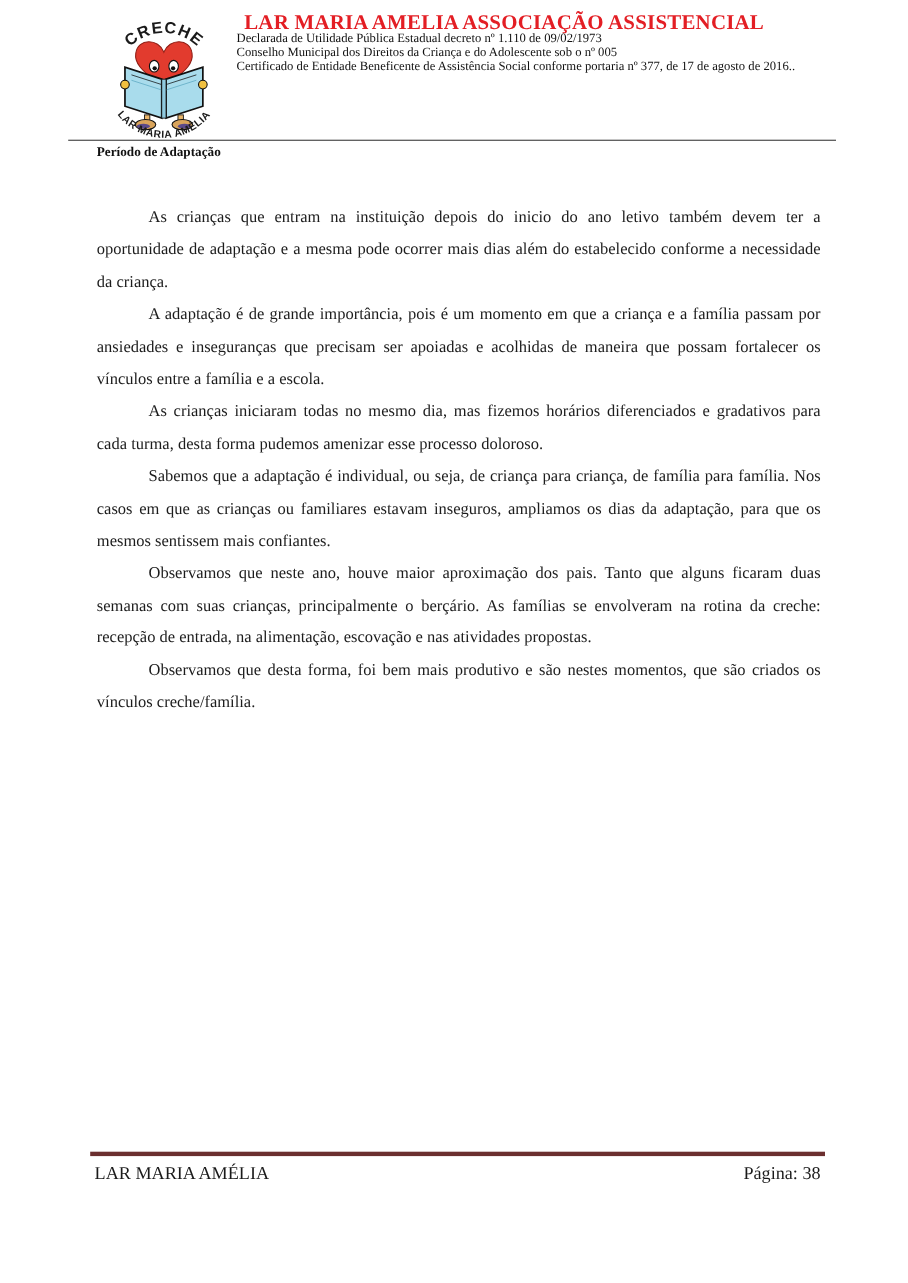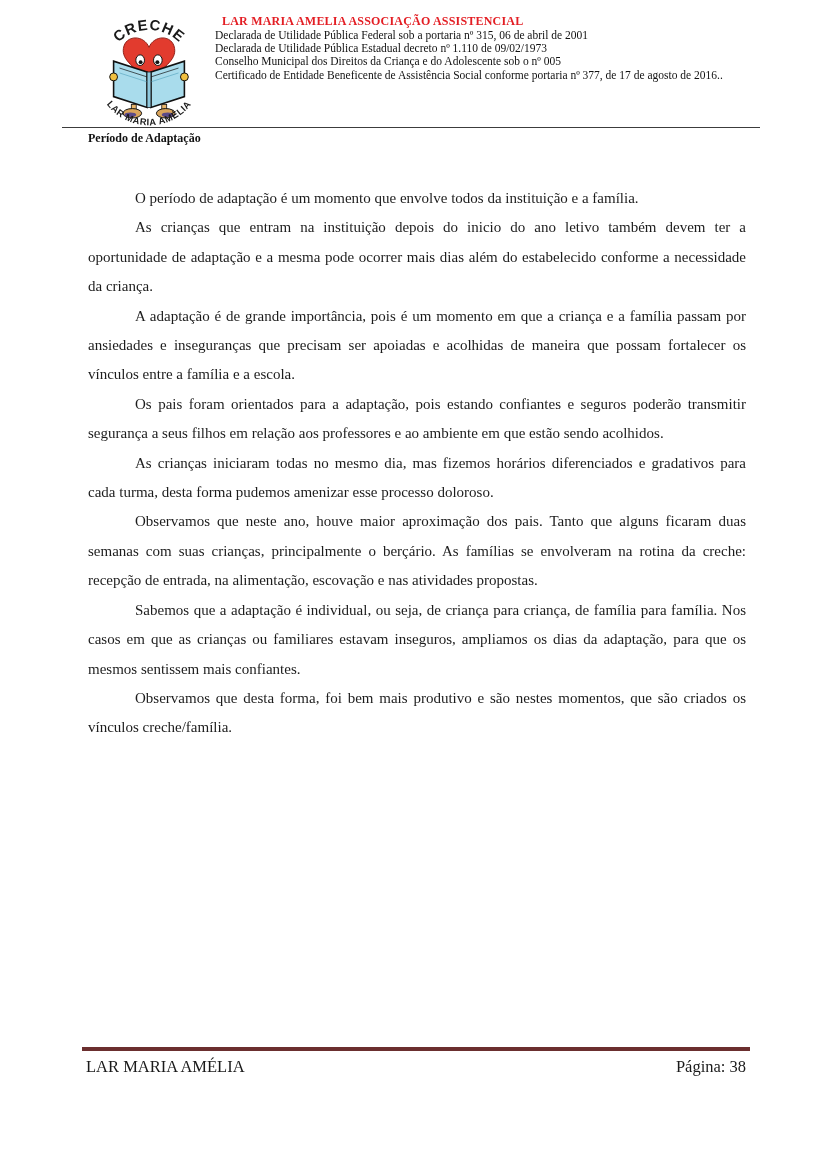--- a/index.html
+++ b/index.html
@@ -25,21 +25,21 @@
     font-weight:bold;
     fill:#1a1a1a;
   }
 
   .header-text {
     position:absolute; left:213px; top:13px; width:560px;
     font-family:"Liberation Serif", serif;
   }
   .org-name {
     margin-left:9px;
-    font-size:12px; font-weight:bold; line-height:16px;
+    font-size:19px; font-weight:bold; line-height:16px;
     color:#e31e24;
     letter-spacing:.2px;
   }
   .addr-line1 {
     margin-left:12px;
     font-size:11.5px; font-weight:bold; line-height:13.5px; color:#111;
   }
   .addr-line2 {
     margin-left:15px;
     font-size:11.5px; font-weight:bold; line-height:13.5px; color:#111;
@@ -129,38 +129,35 @@
         <textPath href="#arcTop" startOffset="50%" text-anchor="middle">CRECHE</textPath>
       </text>
       <text class="logo-arc-text" font-size="9.5" letter-spacing="0.5">
         <textPath href="#arcBot" startOffset="50%" text-anchor="middle">LAR MARIA AMÉLIA</textPath>
       </text>
     </svg>
   </div>
 
   <div class="header-text">
     <div class="org-name">LAR MARIA AMELIA ASSOCIAÇÃO ASSISTENCIAL</div>
-    <div class="cred-line">Declarada de Utilidade Pública Federal sob a portaria nº 315, 06 de abril de 2001</div>
     <div class="cred-line">Declarada de Utilidade Pública Estadual decreto nº 1.110 de 09/02/1973</div>
     <div class="cred-line">Conselho Municipal dos Direitos da Criança e do Adolescente sob o nº 005</div>
     <div class="cred-line">Certificado de Entidade Beneficente de Assistência Social conforme portaria nº 377, de 17 de agosto de 2016..</div>
   </div>
 
   <div class="header-rule"></div>
 
   <div class="doc-heading">Período de Adaptação</div>
 
   <div class="doc-body">
-    <p>O período de adaptação é um momento que envolve todos da instituição e a família.</p>
     <p>As crianças que entram na instituição depois do inicio do ano letivo também devem ter a oportunidade de adaptação e a mesma pode ocorrer mais dias além do estabelecido conforme a necessidade da criança.</p>
     <p>A adaptação é de grande importância, pois é um momento em que a criança e a família passam por ansiedades e inseguranças que precisam ser apoiadas e acolhidas de maneira que possam fortalecer os vínculos entre a família e a escola.</p>
-    <p>Os pais foram orientados para a adaptação, pois estando confiantes e seguros poderão transmitir segurança a seus filhos em relação aos professores e ao ambiente em que estão sendo acolhidos.</p>
     <p>As crianças iniciaram todas no mesmo dia, mas fizemos horários diferenciados e gradativos para cada turma, desta forma pudemos amenizar esse processo doloroso.</p>
+    <p>Sabemos que a adaptação é individual, ou seja, de criança para criança, de família para família. Nos casos em que as crianças ou familiares estavam inseguros, ampliamos os dias da adaptação, para que os mesmos sentissem mais confiantes.</p>
     <p>Observamos que neste ano, houve maior aproximação dos pais. Tanto que alguns ficaram duas semanas com suas crianças, principalmente o berçário.  As famílias se envolveram na rotina da creche: recepção de entrada, na alimentação, escovação e nas atividades propostas.</p>
-    <p>Sabemos que a adaptação é individual, ou seja, de criança para criança, de família para família. Nos casos em que as crianças ou familiares estavam inseguros, ampliamos os dias da adaptação, para que os mesmos sentissem mais confiantes.</p>
     <p>Observamos que desta forma, foi bem mais produtivo e são nestes momentos, que são criados os vínculos creche/família.</p>
   </div>
 
   <div class="footer-rule"></div>
   <div class="footer-row">
     <span>LAR MARIA AMÉLIA</span>
     <span>Página: 38</span>
   </div>
 
 </div>

